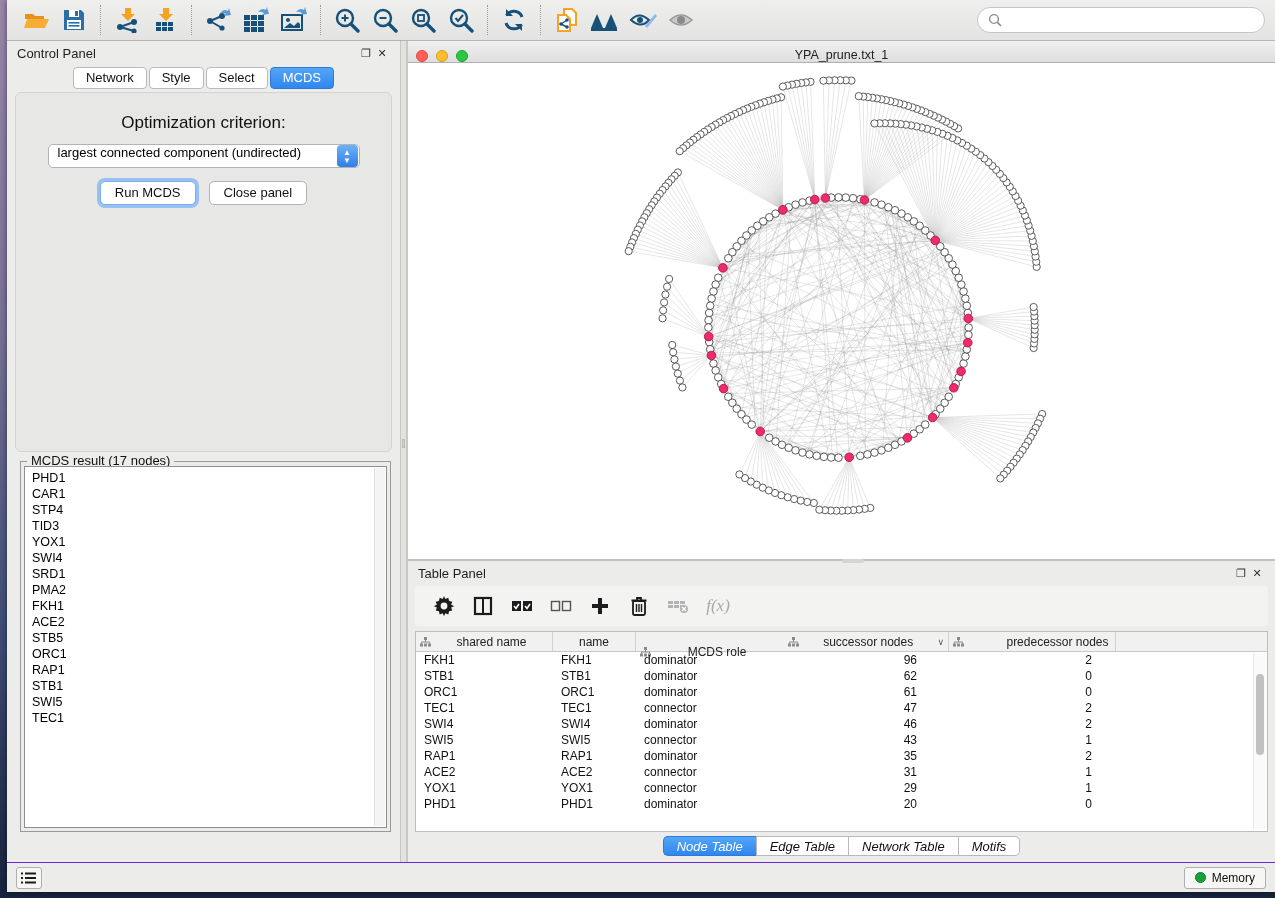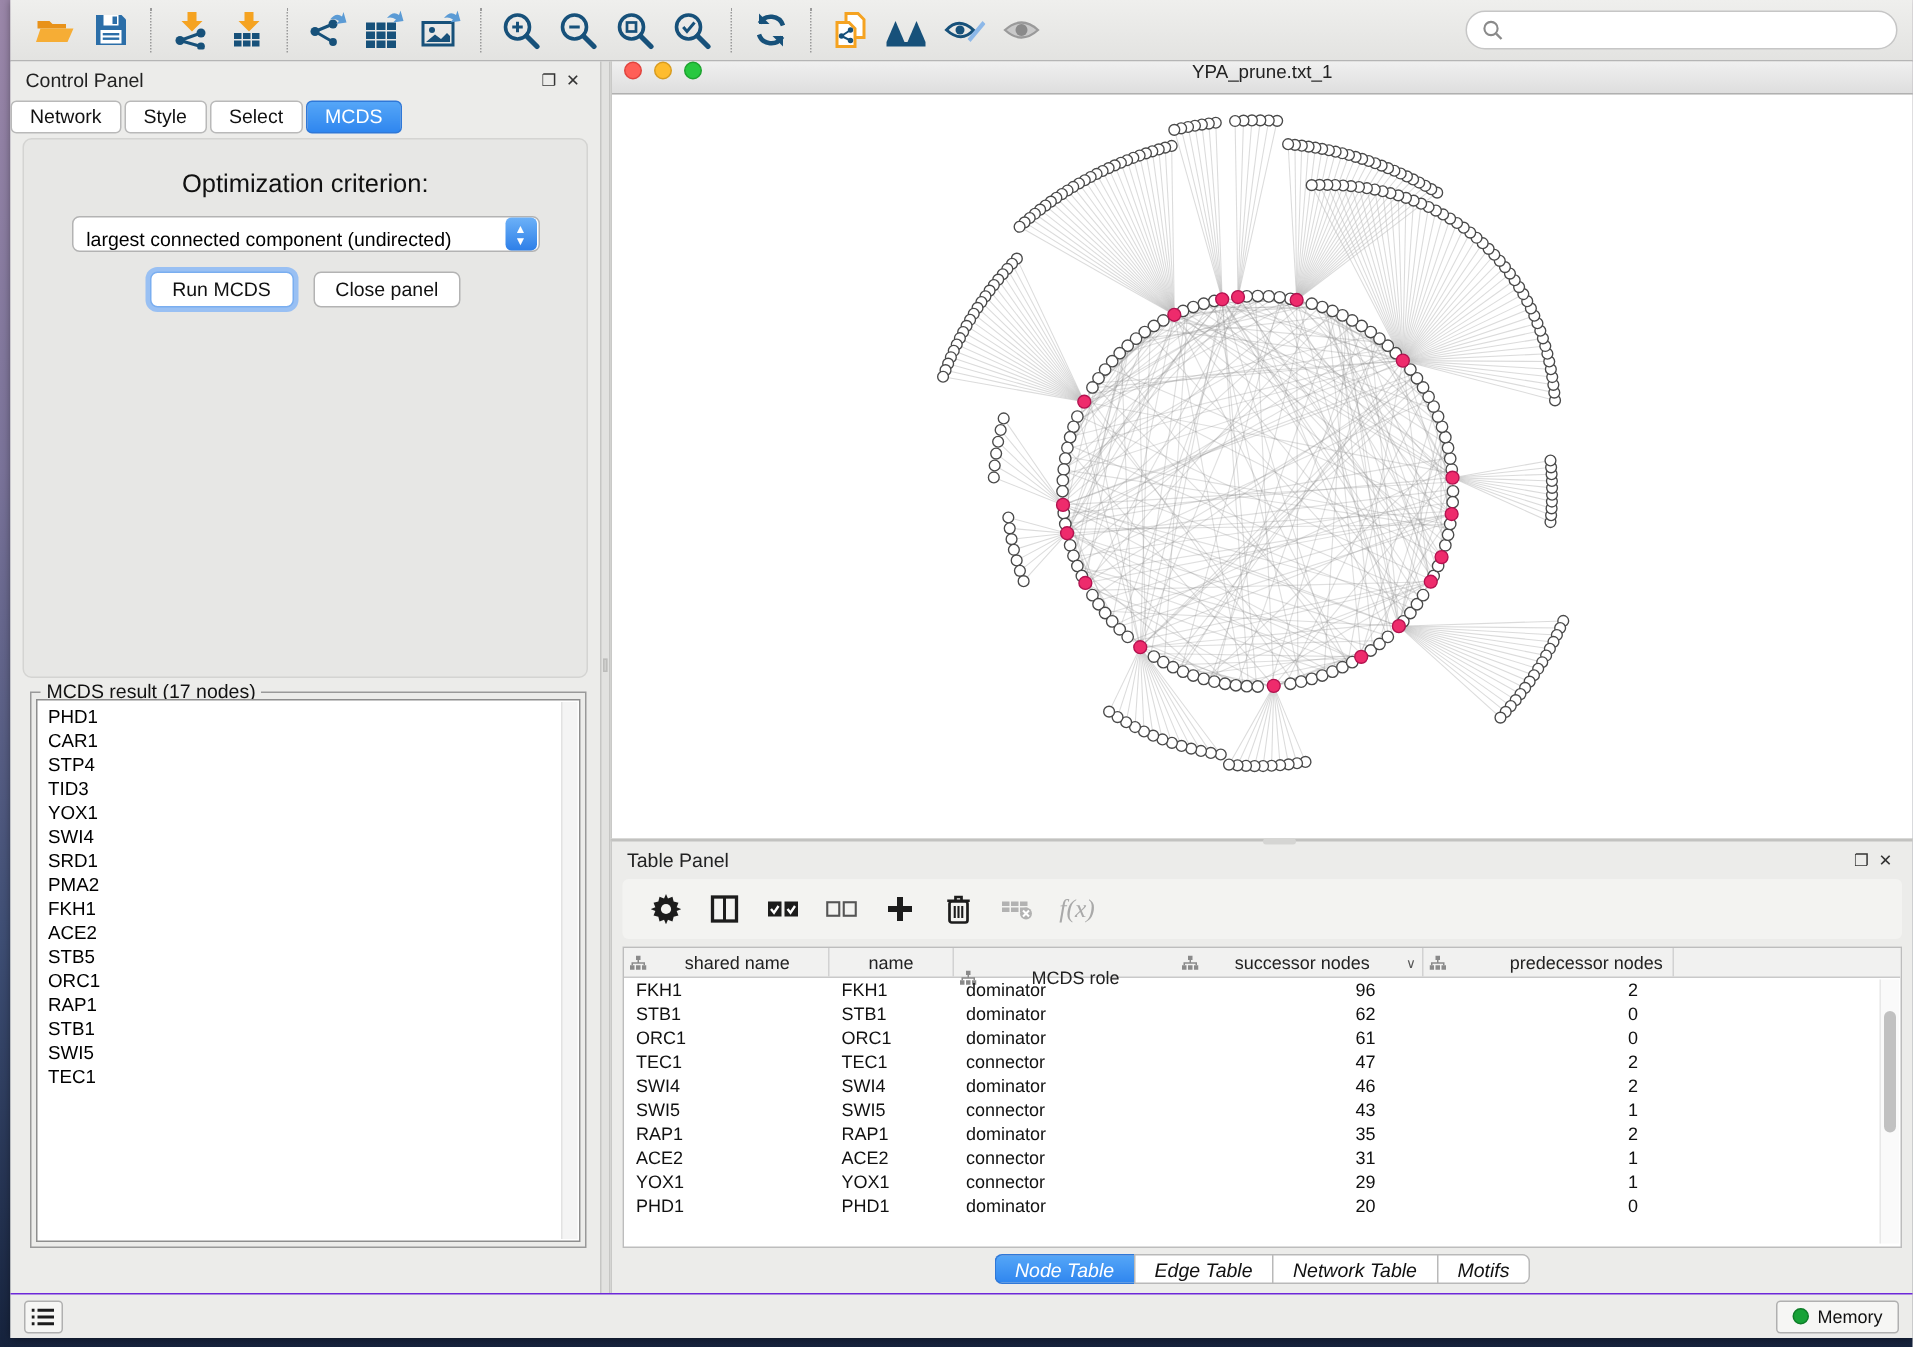--- a/index.html
+++ b/index.html
@@ -26,34 +26,34 @@
     display:flex; align-items:center; padding:0 10px; gap:6px;
   }
   .searchbox input{ border:none; outline:none; flex:1; font-size:12px; background:transparent; font-family:"Liberation Sans",sans-serif;}
   
   .content{ flex:1; display:flex; min-height:0; }
   
   .cpanel{ width:393px; flex:0 0 393px; background:#ececea; display:flex; flex-direction:column; }
   .panel-titlebar{ height:24px; display:flex; align-items:center; padding:0 10px; font-size:13px; color:#222; }
   .panel-titlebar .ttl{ flex:1; }
   .wbtn{ font-size:11px; color:#333; width:16px; text-align:center; cursor:default; }
-  .cp-tabs{ display:flex; justify-content:flex-start; gap:2px; padding:2px 0 0; }
+  .cp-tabs{ display:flex; justify-content:center; gap:2px; padding:2px 0 0; }
   .seg{
     font-size:13px; padding:2px 12px 3px; background:#fff; border:1px solid #b9b9b9;
     border-radius:4px; color:#111;
   }
   .seg.sel{ background:linear-gradient(#55a6f7,#2f86ef); border-color:#2f78d8; color:#fff; }
   .cp-inner{
     margin:3px 8px 0; height:360px; background:#e7e7e5; border:1px solid #d4d4d2; border-radius:6px;
     display:flex; flex-direction:column; align-items:center;
   }
   .opt-label{ margin-top:20px; font-size:17px; color:#111; }
   .dropdown{
     margin-top:11px; width:312px; height:24px; background:#fff; border:1px solid #b3b3b3; border-radius:5px;
-    display:flex; align-items:flex-end; position:relative; font-size:13px;
+    display:flex; align-items:flex-start; position:relative; font-size:13px;
   }
   .dropdown .dval{ flex:1; padding-left:9px; white-space:nowrap; }
   .dropdown .dcap{
     width:21px; height:22px; border-radius:4px; margin-right:1px;
     background:linear-gradient(#6cb1f8,#2e7fe8); display:flex; flex-direction:column; align-items:center; justify-content:center; gap:1px;
     color:#fff; font-size:8px; line-height:7px;
   }
   .btn-row{ margin-top:13px; display:flex; gap:13px; }
   .pbtn{
     font-size:13px; padding:3px 14px 4px; background:#fff; border:1px solid #b3b3b3; border-radius:5px; color:#111;
@@ -67,21 +67,21 @@
   }
   .result-scroll{ position:absolute; top:1px; bottom:1px; right:1px; width:11px; background:#f4f4f4; border-left:1px solid #e2e2e2; }
   
   .vsplit{ width:7px; flex:0 0 7px; background:#e2e2e0; border-left:1px solid #c6c6c4; border-right:1px solid #c6c6c4; position:relative; }
   .vsplit .handle{ position:absolute; top:398px; left:1px; width:3px; height:9px; background:#cfcfcd; border:1px solid #bdbdbb; }
   
   .rstack{ flex:1; display:flex; flex-direction:column; min-width:0; }
   .netpanel{ height:518px; flex:0 0 518px; display:flex; flex-direction:column; border-left:1px solid #c9c9c7; }
   .net-titlebar{
     height:22px; background:linear-gradient(#f0f0f0,#dedede); border-bottom:1px solid #b0b0b0;
-    display:flex; align-items:flex-start; padding:0 8px; position:relative;
+    display:flex; align-items:flex-end; padding:0 8px; position:relative;
   }
   .tlights{ display:flex; gap:8px; }
   .tlight{ width:12px; height:12px; border-radius:50%; }
   .tl-red{ background:#ff5f57; border:1px solid #e0443e; }
   .tl-yellow{ background:#febc2e; border:1px solid #d89c20; }
   .tl-green{ background:#28c840; border:1px solid #1da32f; }
   .net-title{ position:absolute; left:0; right:0; text-align:center; font-size:12.5px; color:#222; }
   .net-canvas{ flex:1; background:#fff; }
   .net-canvas svg{ display:block; }
   

